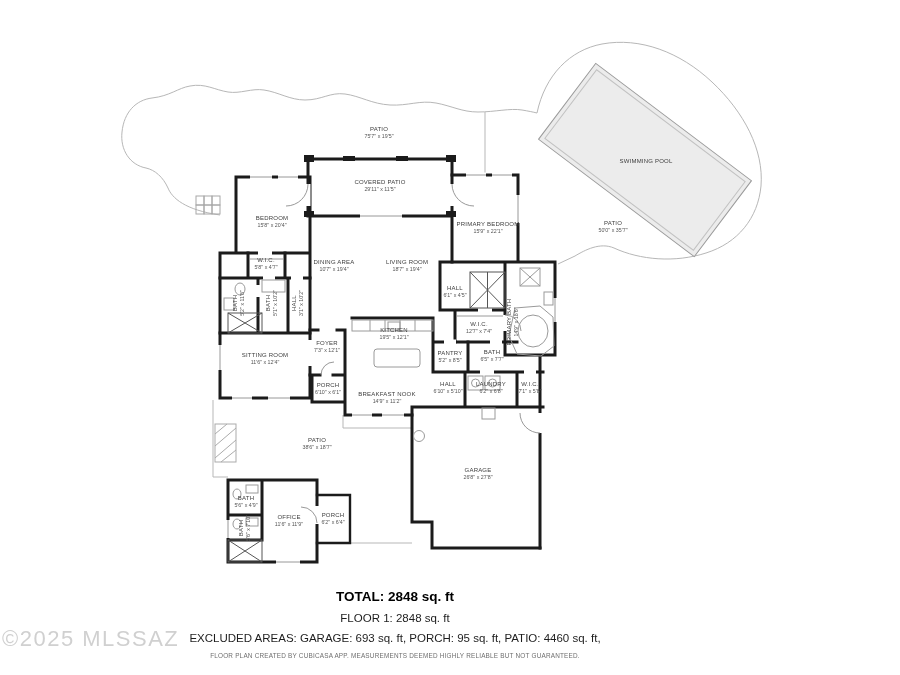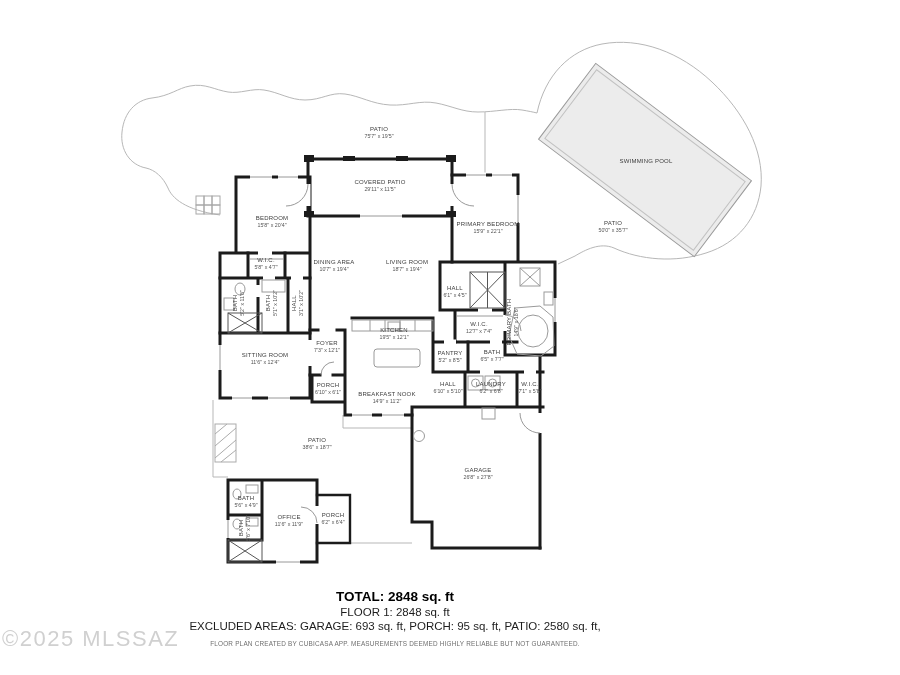--- a/index.html
+++ b/index.html
@@ -7,21 +7,21 @@
        font-family:"Liberation Sans","DejaVu Sans",sans-serif;}
   #plan{position:absolute;left:0;top:0;width:900px;height:675px;}
   #room-labels{position:absolute;left:0;top:0;width:900px;height:675px;pointer-events:none;}
   .room-label{position:absolute;transform:translate(-50%,-50%);text-align:center;
       color:#3c3c3c;white-space:nowrap;line-height:1.35;}
   .room-label.rot{transform:translate(-50%,-50%) rotate(-90deg);}
   .room-label .rname{font-size:6px;letter-spacing:.2px;}
   .room-label .rdims{font-size:5.3px;color:#555;}
   #footer{position:absolute;left:0;top:589px;width:790px;text-align:center;color:#111;}
   #footer .total{font-size:13.5px;font-weight:bold;color:#000;}
-  #footer .line{font-size:11.5px;margin-top:2px;color:#1d1d1d;}
+  #footer .line{font-size:11.5px;margin-top:8px;color:#1d1d1d;}
   #footer .disclaimer{font-size:6.4px;color:#6e6e6e;margin-top:8px;letter-spacing:.2px;}
   #watermark{position:absolute;left:2px;top:626px;font-size:22px;color:#cbcbcb;
       letter-spacing:1.5px;opacity:.9;}
 </style>
 </head>
 <body>
 
 <svg id="plan" viewBox="0 0 900 675" xmlns="http://www.w3.org/2000/svg">
 
   <g fill="none" stroke="#b7b7b7" stroke-width="1">
@@ -305,17 +305,17 @@
     </div>
     <div class="room-label rot" style="left: 245px; top: 528px;">
       <div class="rname">BATH</div>
       <div class="rdims">5'6" x 7'10"</div>
     </div>
   </div>
 
 <div id="footer">
   <div class="total">TOTAL: 2848 sq. ft</div>
   <div class="line">FLOOR 1: 2848 sq. ft</div>
-  <div class="line">EXCLUDED AREAS: GARAGE: 693 sq. ft, PORCH: 95 sq. ft, PATIO: 2580 sq. ft,</div>
+  <div class="line">EXCLUDED AREAS: GARAGE: 693 sq. ft, PORCH: 95 sq. ft, PATIO: 4460 sq. ft,</div>
   <div class="disclaimer">FLOOR PLAN CREATED BY CUBICASA APP. MEASUREMENTS DEEMED HIGHLY RELIABLE BUT NOT GUARANTEED.</div>
 </div>
 
 <div id="watermark">©2025 MLSSAZ</div>
 
 </body></html>

